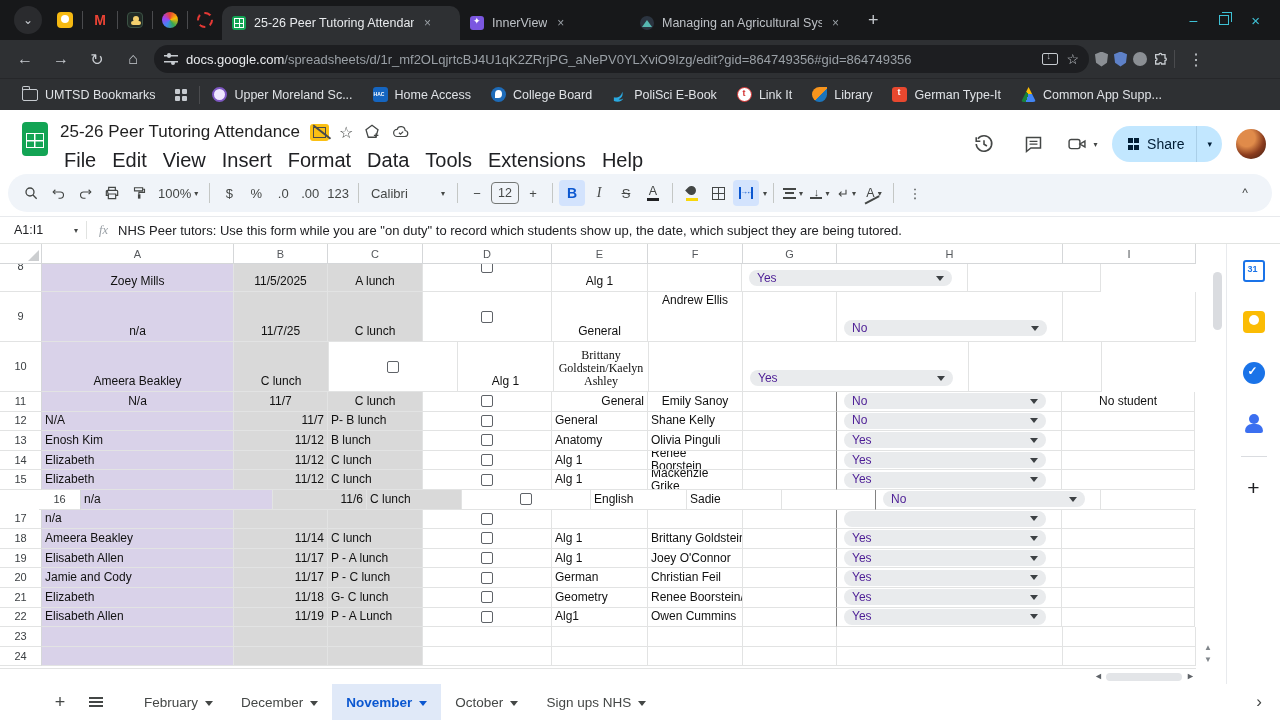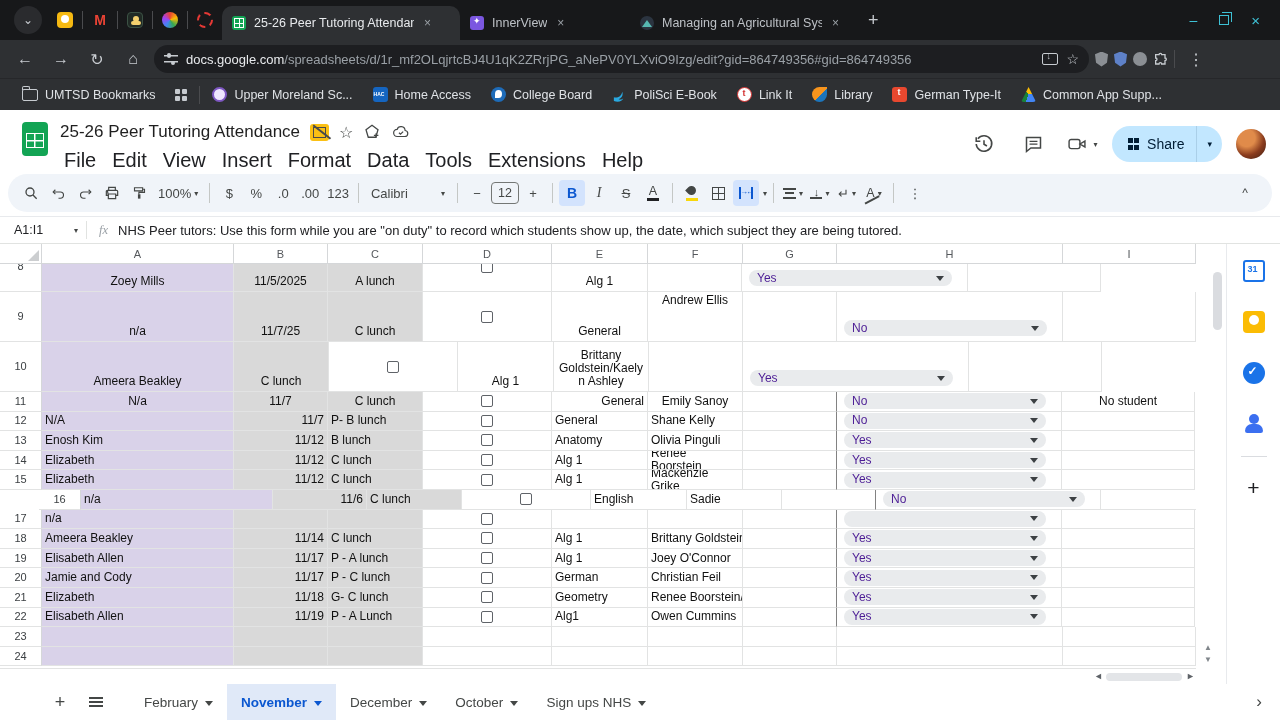--- a/index.html
+++ b/index.html
@@ -587,21 +587,21 @@
                 </div>
                 <div class="cell bgB" style="width: 95px;">
                   <span>C lunch</span>
                 </div>
                 <div class="cell cD" style="width: 129px;">
                   <span class="cbx"></span>
                 </div>
                 <div class="cell" style="width: 96px;">
                   <span>Alg 1</span>
                 </div>
-                <div class="cell" style="width: 95px;">
+                <div class="cell" style="width: 95px; font-family: Liberation Serif, serif;">
                   <span class="wrapt">Brittany Goldstein/Kaelyn Ashley</span>
                 </div>
                 <div class="cell" style="width: 94px;"></div>
                 <div class="cell" style="width: 226px;">
                   <div class="ddpill">
                     <span class="ddt">Yes</span>
                     <span class="dda"></span>
                   </div>
                 </div>
                 <div class="cell" style="width: 133px;"></div>
@@ -997,29 +997,29 @@
   <div class="sheetbar">
     <div class="sbbtn">+</div>
     <div class="sbbtn">
         <span class="hamb"></span>
       </div>
     <div class="stabs" id="stabs">
         <div class="stab">
           <span>February</span>
           <span class="sarr"></span>
         </div>
+        <div class="stab">
+          <span>December</span>
+          <span class="sarr"></span>
+        </div>
         <div class="stab active">
           <span>November</span>
           <span class="sarr"></span>
         </div>
         <div class="stab">
-          <span>December</span>
-          <span class="sarr"></span>
-        </div>
-        <div class="stab">
           <span>October</span>
           <span class="sarr"></span>
         </div>
         <div class="stab">
           <span>Sign ups NHS</span>
           <span class="sarr"></span>
         </div>
       </div>
     <div class="sbright">›</div>
   </div>

